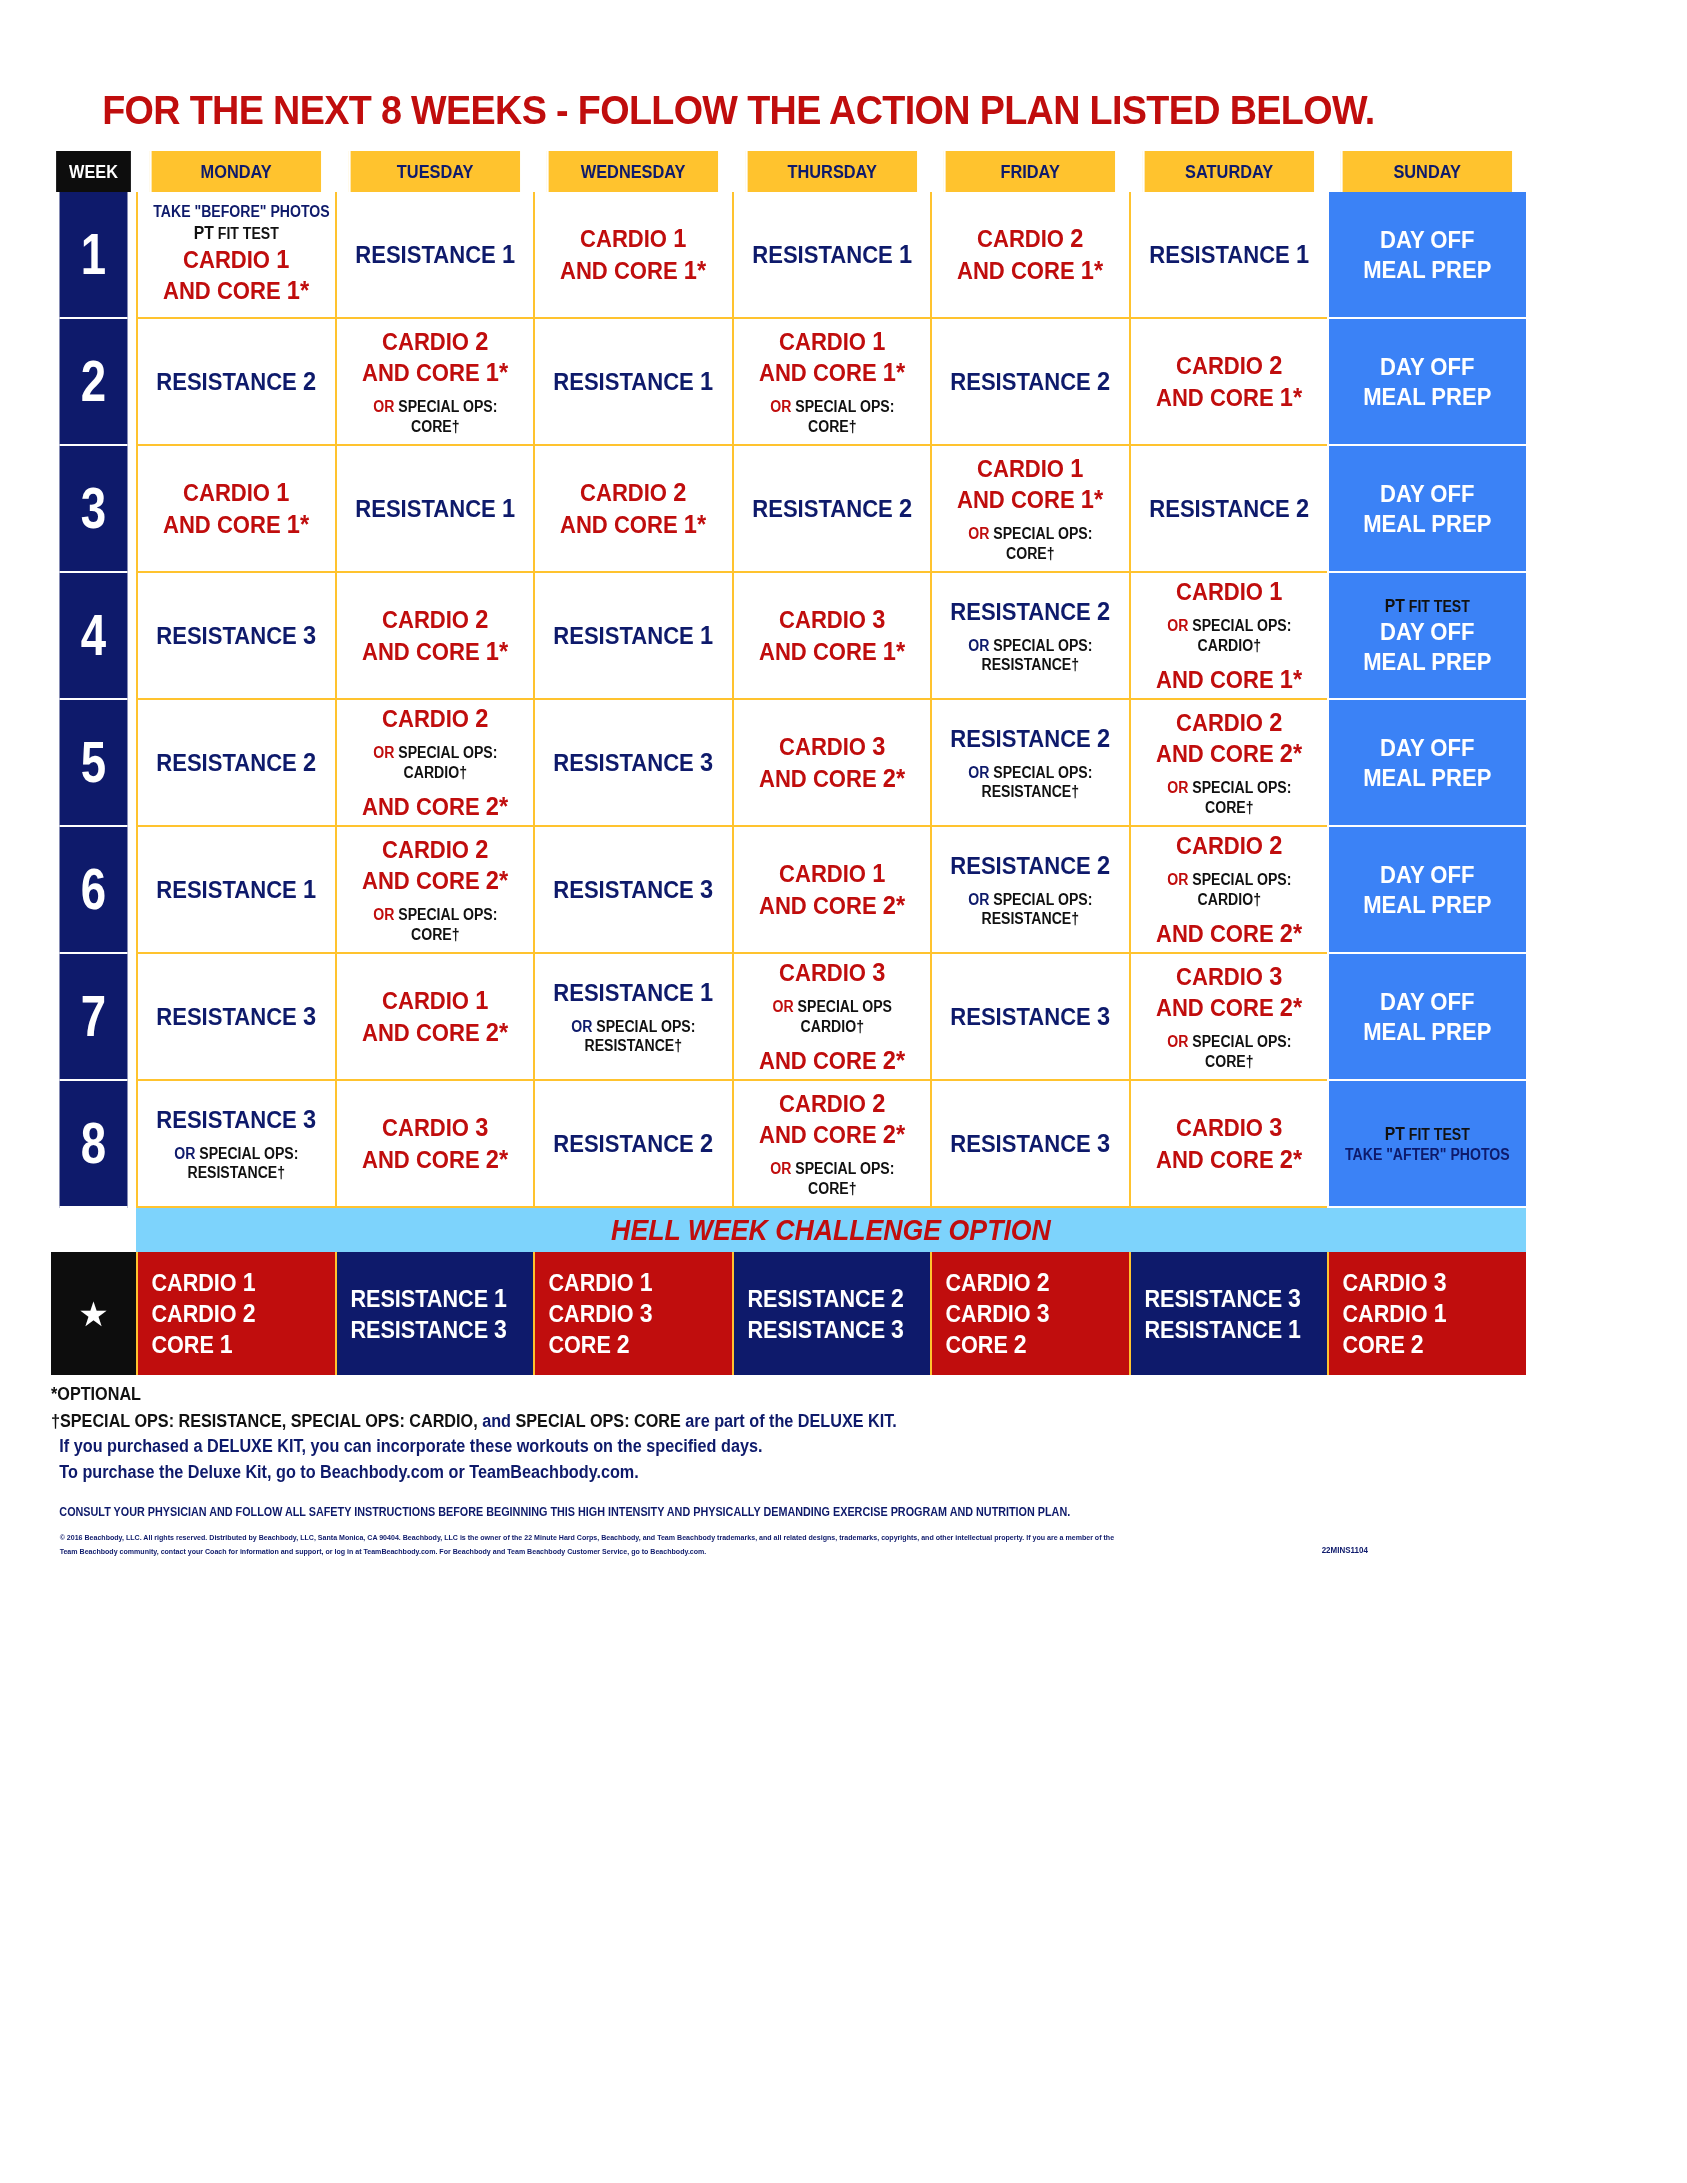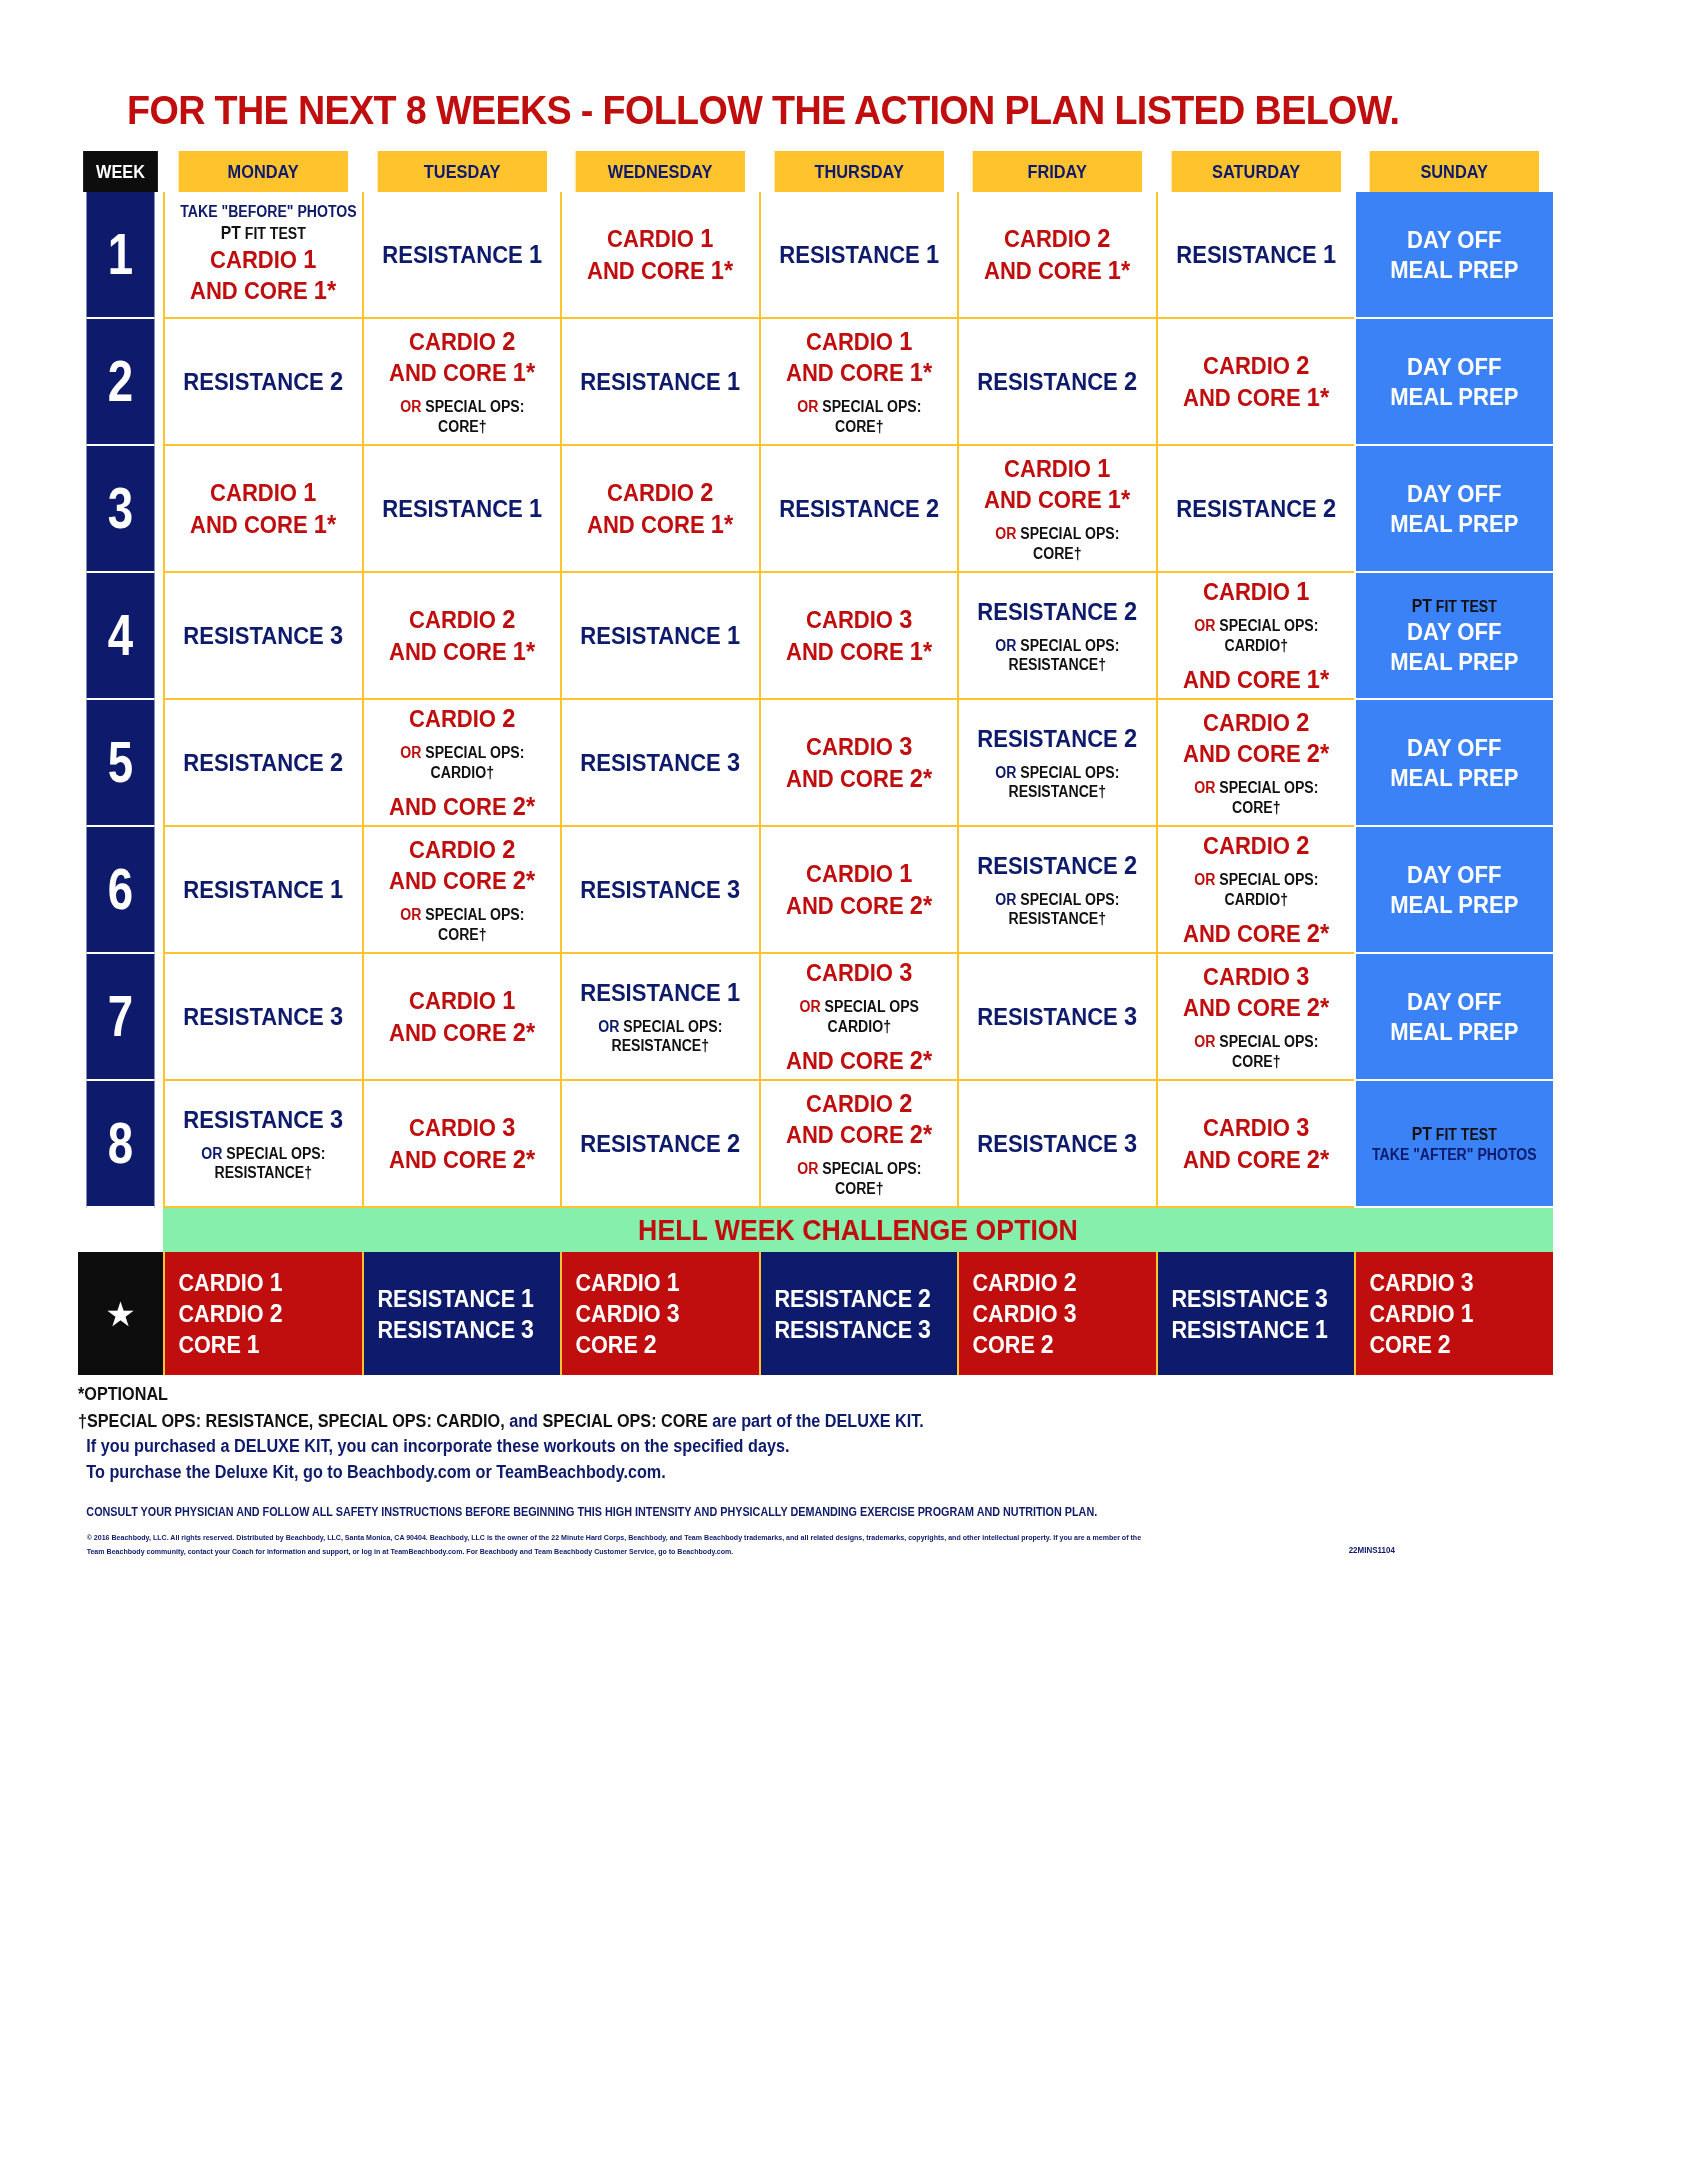--- a/index.html
+++ b/index.html
@@ -5,21 +5,21 @@
   * { box-sizing: border-box; margin: 0; padding: 0; }
   html, body {
     width: 1687px; height: 2183px;
     background: #ffffff;
     font-family: "Liberation Sans", sans-serif;
     -webkit-font-smoothing: antialiased;
   }
   .page {
     position: relative;
     width: 1382px; height: 2183px;
-    padding: 0 78px;
+    padding: 0 51px;
   }
 
   
   .headline {
     text-align: center;
     color: #c00d0d;
     font-weight: 700;
     font-size: 41px;
     letter-spacing: -0.7px;
     transform: scaleX(0.92);
@@ -98,25 +98,26 @@
   .red   { color: #c00d0d; }
   .navy  { color: #0e1a6b; }
   .black { color: #111111; }
   .white { color: #ffffff; }
 
   .num { font-weight: 700; font-size: 1.07em; letter-spacing: 0.3px; }
   .lbl-light { font-weight: 400; }
 
   
   .hell-band {
-    background: #86efac;
+    background: #7dd3fc;
     height: 44px;
     display: flex; align-items: center; justify-content: center;
     margin-left: 85px;
     width: calc(100% - 85px);
+    font-style: italic;
   }
   .hell-band-title {
     color: #c00d0d;
     font-weight: 700;
     font-size: 29px;
     letter-spacing: 0px;
     transform: scaleX(0.92);
     white-space: nowrap;
   }
   .hell-row { height: 123px; }

